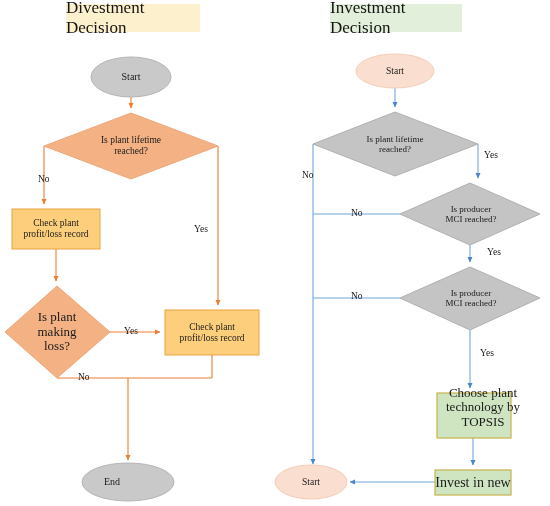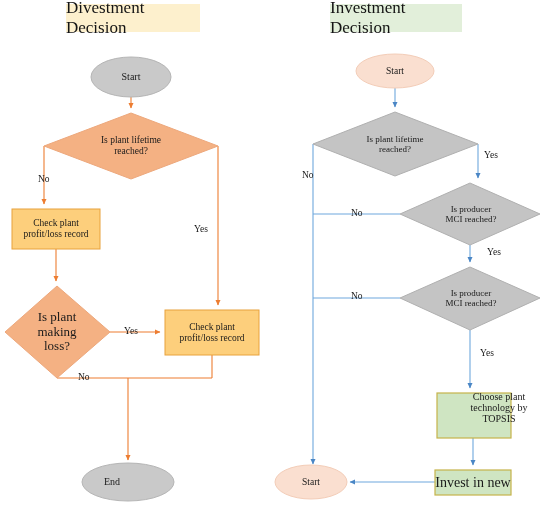--- a/index.html
+++ b/index.html
@@ -139,21 +139,21 @@
 
   <div class="nodelabel" style="left:340px;top:125px;width:110px;height:38px;font-size:9px;">Is plant lifetime
 reached?</div>
 
   <div class="nodelabel" style="left:425px;top:196px;width:92px;height:36px;font-size:9px;">Is producer
 MCI reached?</div>
 
   <div class="nodelabel" style="left:425px;top:280px;width:92px;height:36px;font-size:9px;">Is producer
 MCI reached?</div>
 
-  <div class="nodelabel" style="left:462px;top:393px;width:74px;height:29px;font-size:10px;">Choose plant
+  <div class="nodelabel" style="left:446px;top:393px;width:74px;height:29px;font-size:13px;">Choose plant
 technology by
 TOPSIS</div>
 
   <div class="nodelabel" style="left:435px;top:470px;width:76px;height:25px;font-size:14px;">Invest in new</div>
 
   <div class="nodelabel" style="left:275px;top:465px;width:72px;height:34px;font-size:9.5px;">Start</div>
 
   <div class="edgelabel" style="left:302px;top:170px;">No</div>
   <div class="edgelabel" style="left:484px;top:150px;">Yes</div>
   <div class="edgelabel" style="left:351px;top:208px;">No</div>

